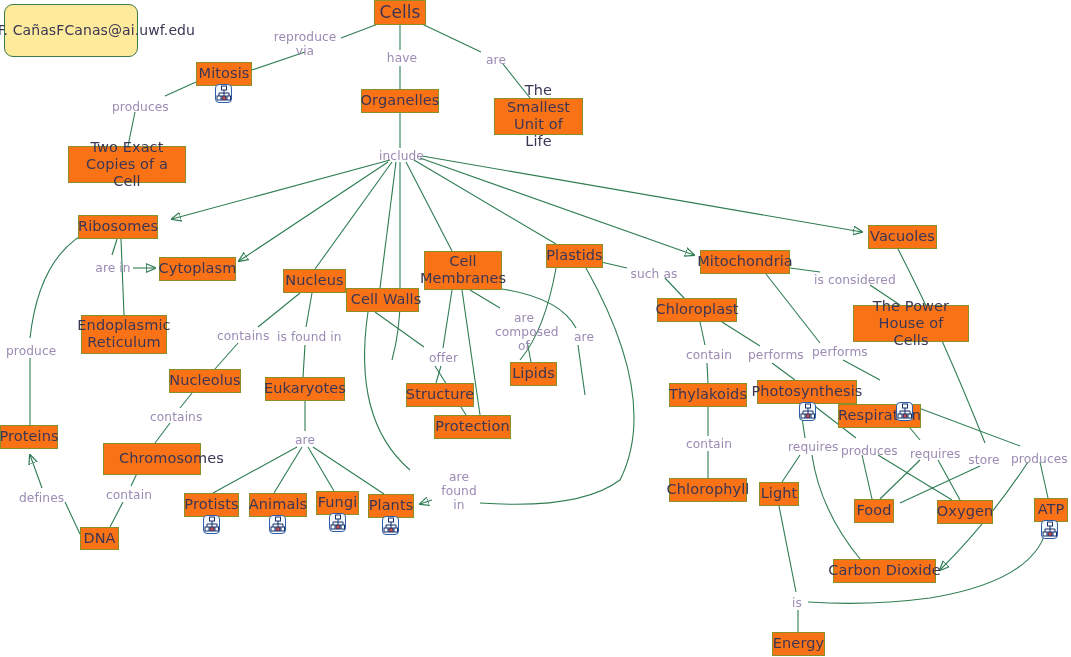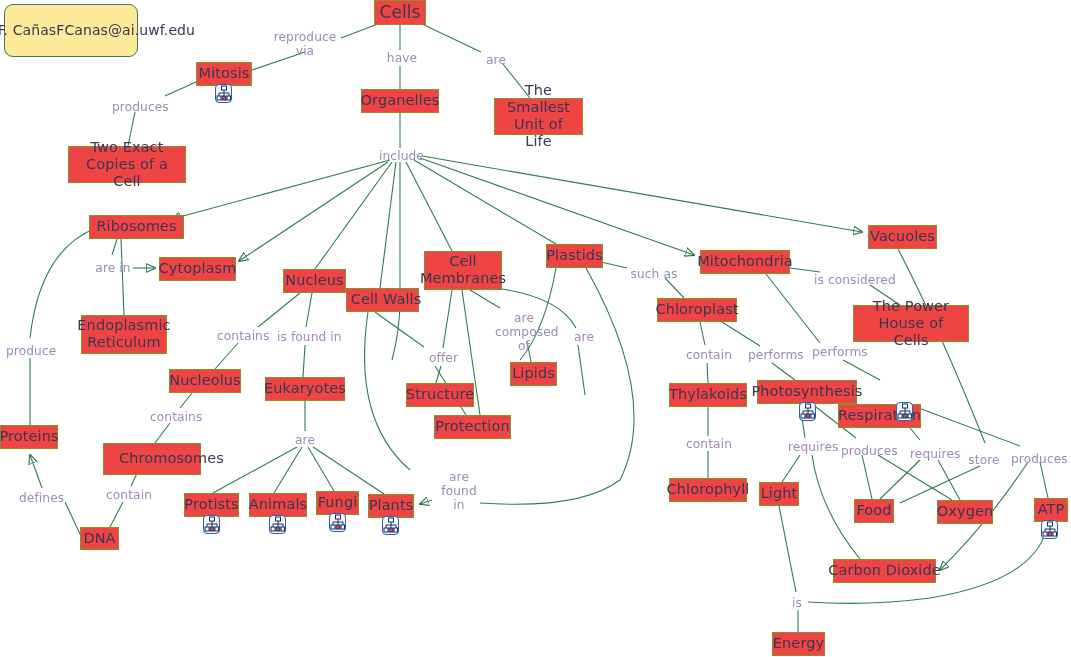--- a/index.html
+++ b/index.html
@@ -24,21 +24,21 @@
     pointer-events: none;
   }
   svg.links path, svg.links line {
     fill: none;
     stroke: #2e7d52;
     stroke-width: 1.1;
   }
   .node {
     position: absolute;
     box-sizing: border-box;
-    background: #ef4444;
+    background: #f97316;
     border: 1.2px solid #8a8f2a;
     color: #3c3655;
     font-size: 14.5px;
     line-height: 16.5px;
     text-align: center;
     padding: 2px 5px 3px 5px;
     white-space: nowrap;
     display: flex;
     align-items: center;
     justify-content: center;
@@ -235,21 +235,21 @@
   </div>
 
   <div class="node multi" style="left:494px; top:98px; width:89px; height:37px;">
     <span>The Smallest Unit of Life</span>
   </div>
 
   <div class="node multi" style="left:68px; top:146px; width:118px; height:37px;">
     <span>Two Exact Copies of a Cell</span>
   </div>
 
-  <div class="node" style="left:89px; top:215px; width:95px; height:24px;align-items:center;">
+  <div class="node" style="left:78px; top:215px; width:80px; height:24px;align-items:center;">
     <span>Ribosomes</span>
   </div>
 
   <div class="node" style="left:868px; top:225px; width:69px; height:24px;">
     <span>Vacuoles</span>
   </div>
 
   <div class="node" style="left:700px; top:250px; width:90px; height:24px;">
     <span>Mitochondria</span>
   </div>

